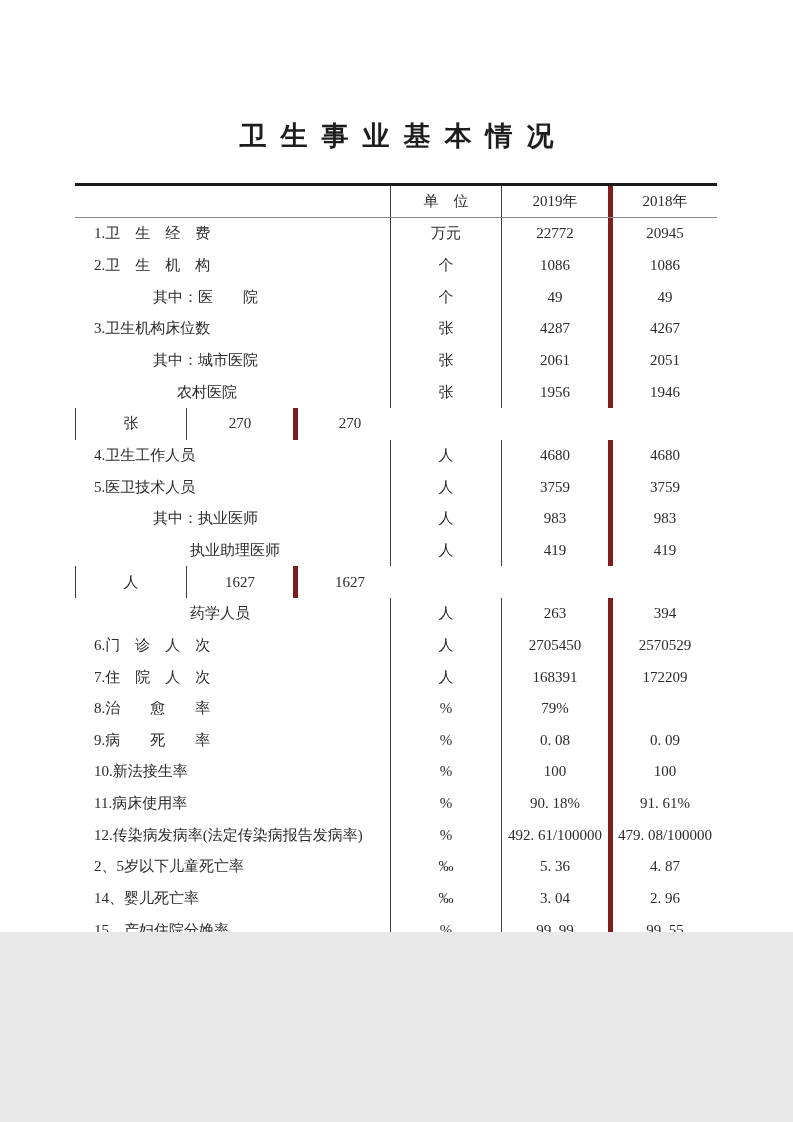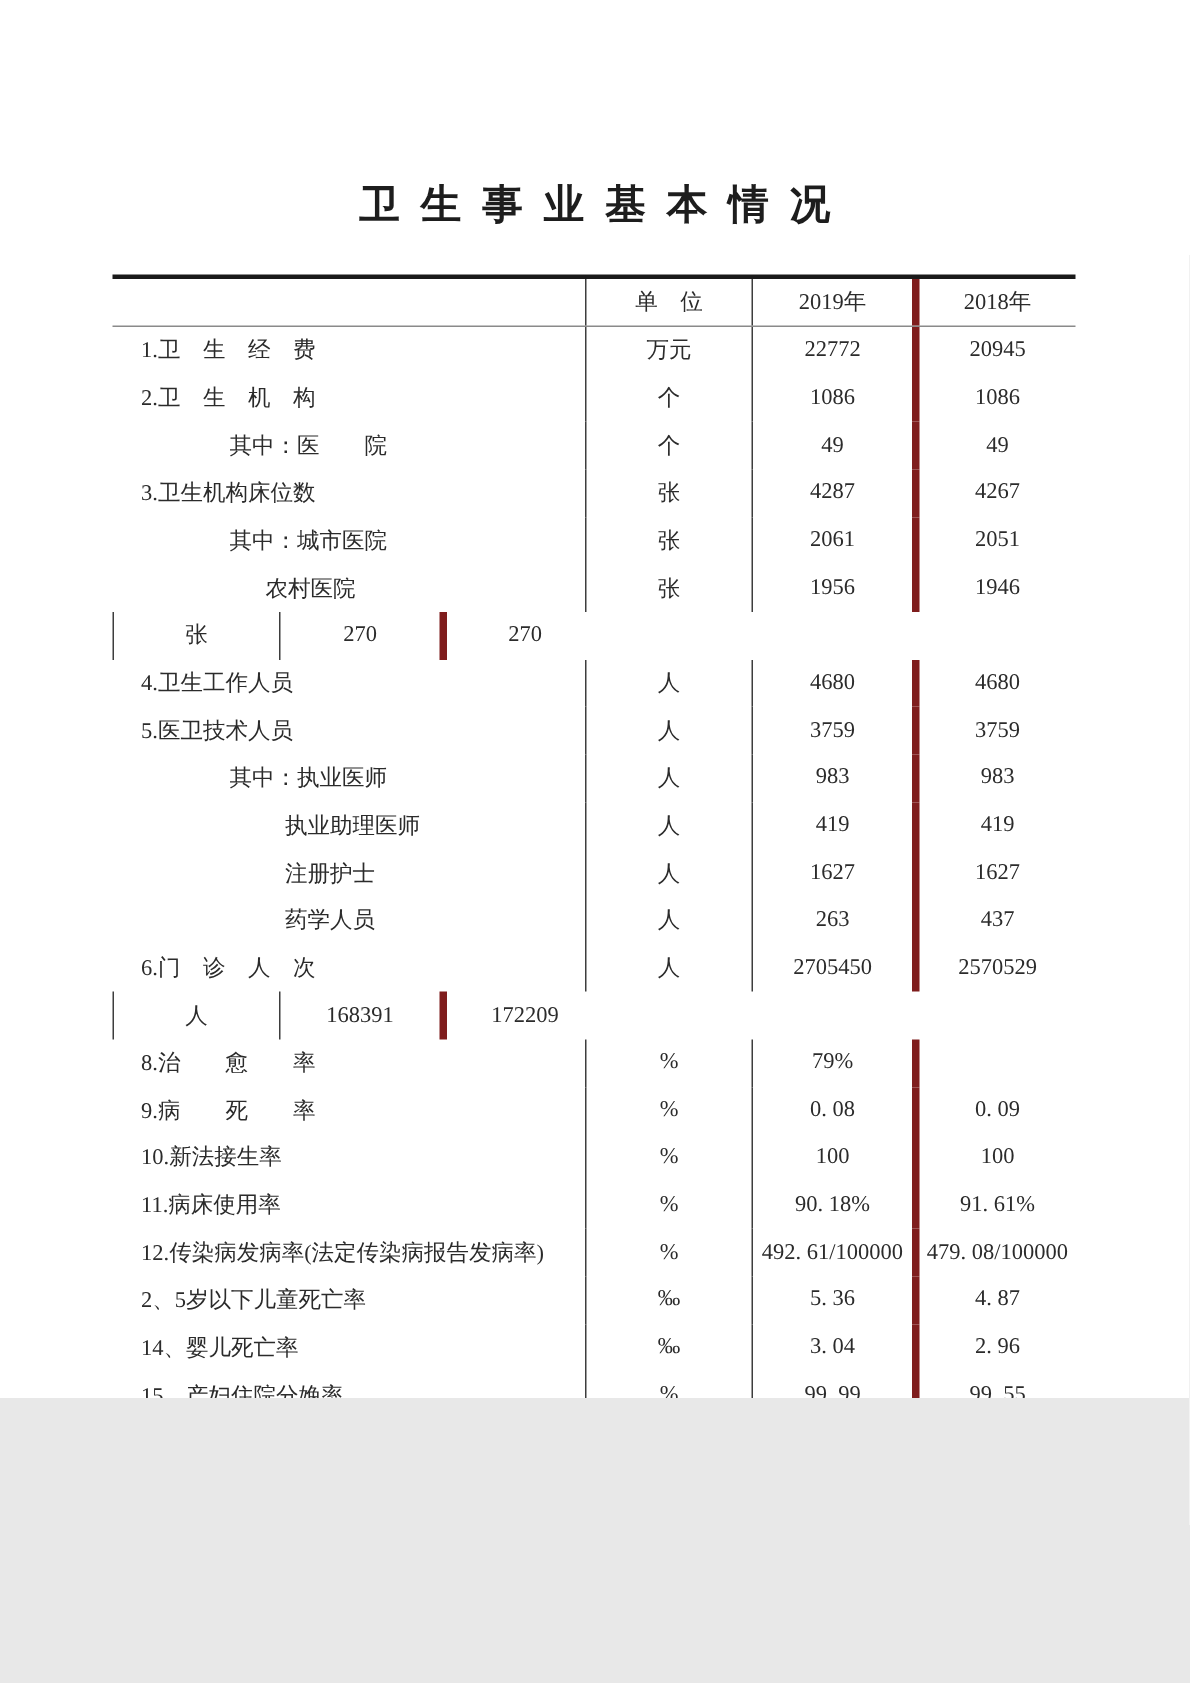--- a/index.html
+++ b/index.html
@@ -156,41 +156,41 @@
         </div>
 
         <div class="row body-row">
           <div class="cell c1 ind3">执业助理医师</div>
           <div class="cell c2">人</div>
           <div class="cell c3">419</div>
           <div class="cell c4">419</div>
         </div>
 
         <div class="row body-row">
-          <div class="cell c1 ind3">注册护士</div>
           <div class="cell c2">人</div>
           <div class="cell c3">1627</div>
           <div class="cell c4">1627</div>
         </div>
 
         <div class="row body-row">
           <div class="cell c1 ind3">药学人员</div>
           <div class="cell c2">人</div>
           <div class="cell c3">263</div>
-          <div class="cell c4">437</div>
+          <div class="cell c4">394</div>
         </div>
 
         <div class="row body-row">
           <div class="cell c1 ind0">6.门　诊　人　次</div>
           <div class="cell c2">人</div>
           <div class="cell c3">2705450</div>
           <div class="cell c4">2570529</div>
         </div>
 
         <div class="row body-row">
+          <div class="cell c1 ind0">7.住　院　人　次</div>
           <div class="cell c2">人</div>
           <div class="cell c3">168391</div>
           <div class="cell c4">172209</div>
         </div>
 
         <div class="row body-row">
           <div class="cell c1 ind0">8.治　　愈　　率</div>
           <div class="cell c2">%</div>
           <div class="cell c3">79%</div>
           <div class="cell c4"></div>

